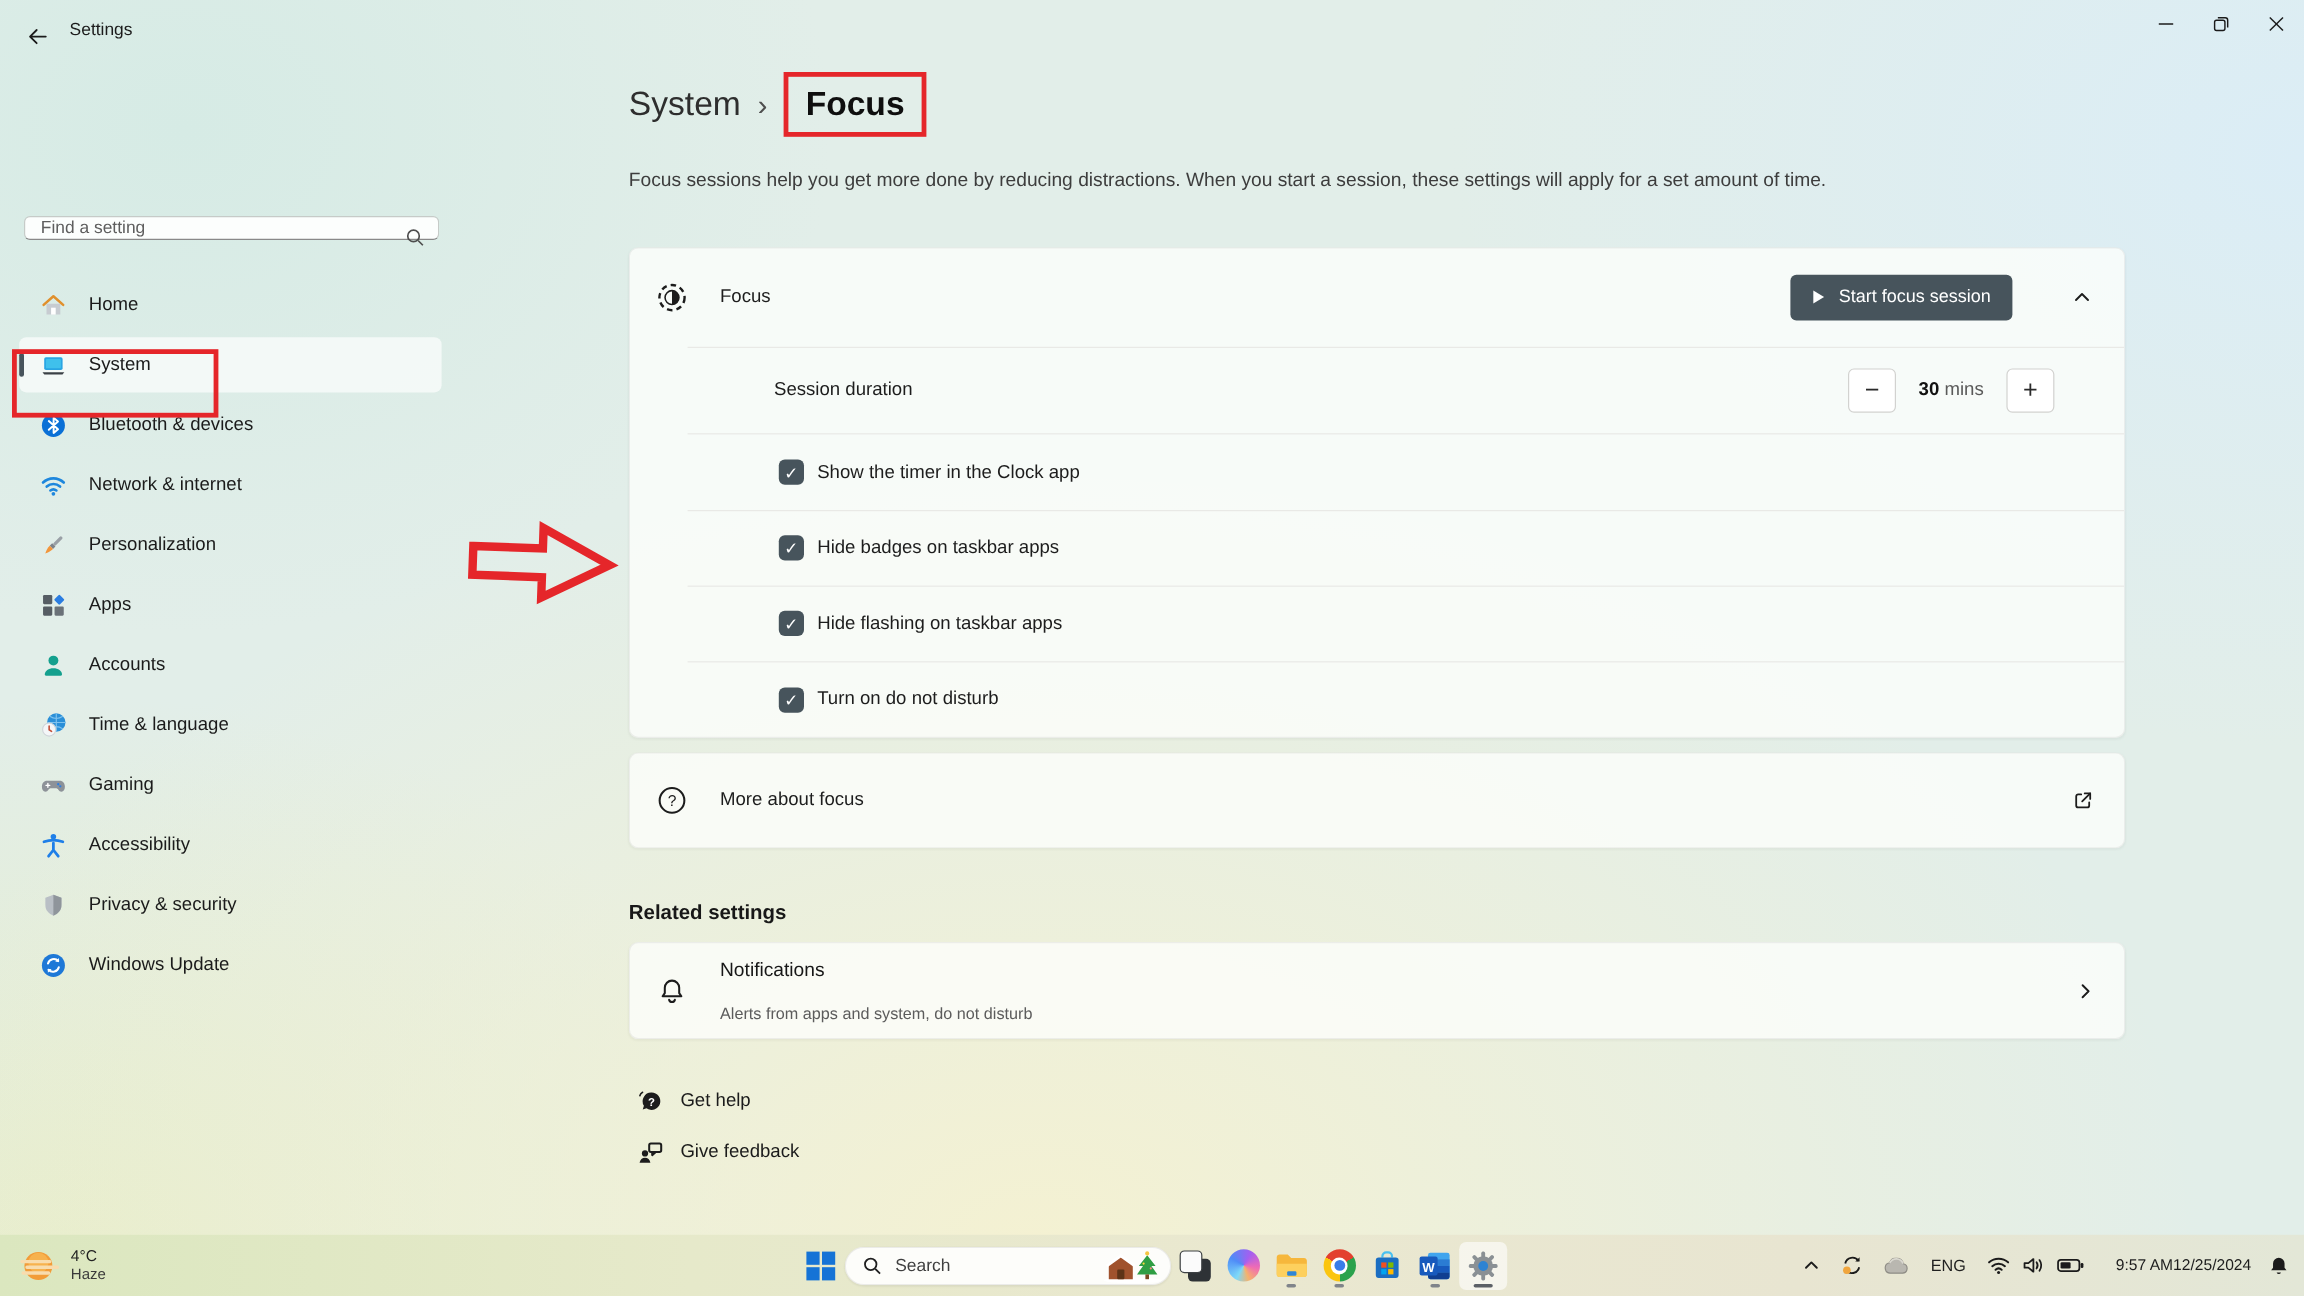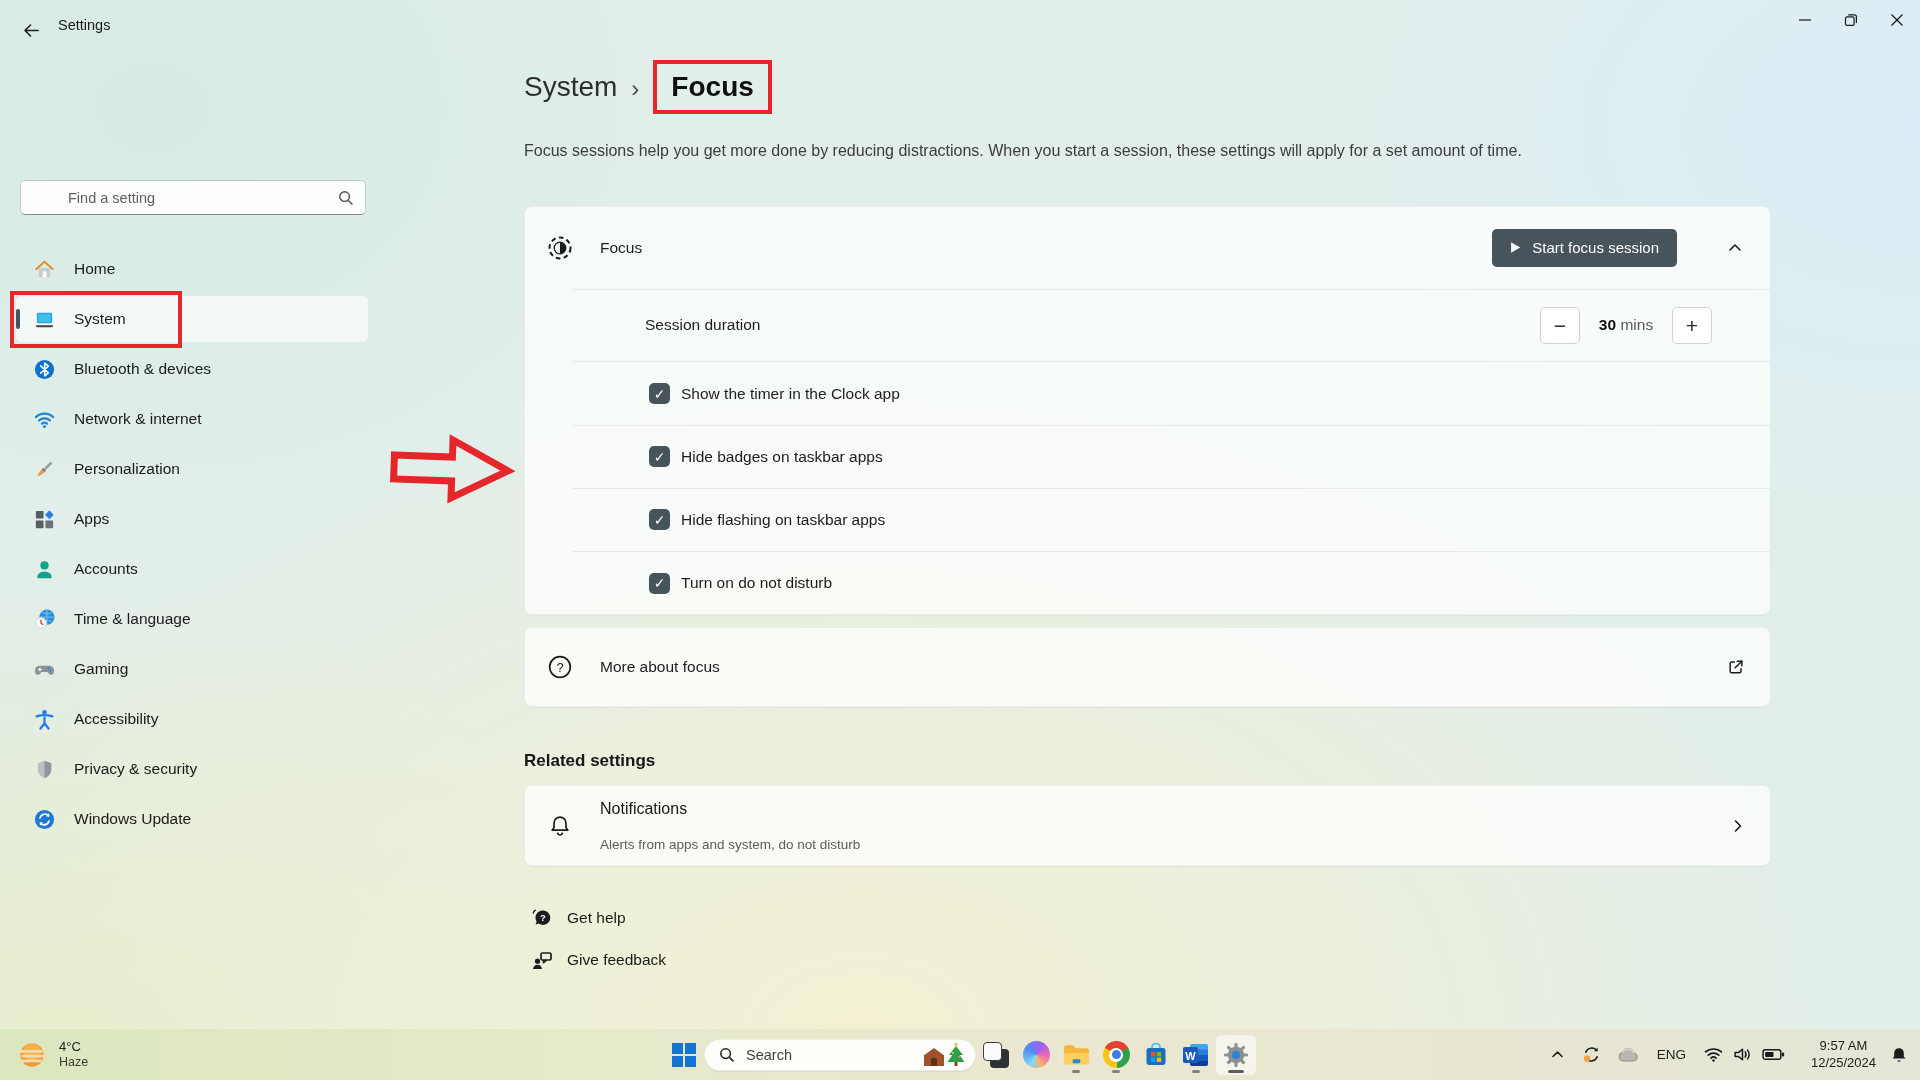--- a/index.html
+++ b/index.html
@@ -17,21 +17,21 @@
       radial-gradient(1500px 1000px at 45% 96%, #f4f1d2 0%, rgba(244,241,210,0) 65%),
       radial-gradient(1000px 800px at 3% 98%, #e7edcb 0%, rgba(231,237,203,0) 60%),
       #e2eee9;}
   
   .back-btn{position:absolute;left:14px;top:14px;width:34px;height:32px;border:none;background:transparent;display:flex;align-items:center;justify-content:center;cursor:pointer;}
   .win-title{position:absolute;left:58px;top:17px;font-size:14.5px;color:#1b1b1b;}
   .caption{position:absolute;top:0;right:0;display:flex;}
   .cap{width:46px;height:40px;display:flex;align-items:center;justify-content:center;cursor:pointer;}
   
   .sidebar{position:absolute;left:16px;top:180px;width:352px;}
-  .search-box{position:relative;width:346px;height:35px;margin-left:4px;background:#fcfefd;border:1px solid #c6cbc8;border-bottom-color:#898989;border-radius:5px;padding-left:34px;}
+  .search-box{position:relative;width:346px;height:20px;margin-left:4px;background:#fcfefd;border:1px solid #c6cbc8;border-bottom-color:#898989;border-radius:5px;}
   .search-box input{width:100%;height:100%;border:none;background:transparent;outline:none;font-family:inherit;font-size:14.5px;padding:0 34px 0 13px;color:#1b1b1b;}
   .search-box input::placeholder{color:#5e5e5e;}
   .search-box .mag{position:absolute;right:11px;top:9px;}
   .nav{margin-top:31px;}
   .nav-item{height:46px;margin-bottom:4px;border-radius:6px;display:flex;align-items:center;padding-left:17px;gap:18px;font-size:15.5px;color:#1b1b1b;cursor:pointer;position:relative;}
   .nav-item.selected{background:rgba(255,255,255,.66);}
   .nav-item.selected::before{content:"";position:absolute;left:0;top:13px;bottom:13px;width:3.5px;border-radius:2px;background:var(--accent);}
   .nav-item .nico{width:23px;height:23px;display:flex;}
   .nav-item .nico svg{width:23px;height:23px;}
   
@@ -96,21 +96,21 @@
   .tv-back{position:absolute;right:0;bottom:0;width:19px;height:19px;background:#2e3236;border-radius:4px;}
   .tv-front{position:absolute;left:0;top:0;width:19px;height:19px;background:#fbfbfb;border:1.6px solid #3c4043;border-radius:4px;}
   .copilot{width:27px;height:27px;border-radius:50%;background:conic-gradient(from 210deg,#7ed9f8,#4f8cf7 90deg,#a45ff0 180deg,#ef6bb5 250deg,#f6b26b 310deg,#7ed9f8);}
   .chrome{position:relative;width:27px;height:27px;border-radius:50%;background:conic-gradient(from -60deg,#e3402f 0 120deg,#2ba24c 120deg 240deg,#fbc50f 240deg 360deg);}
   .chrome::before{content:"";position:absolute;inset:6.5px;background:#fff;border-radius:50%;}
   .chrome::after{content:"";position:absolute;inset:9px;background:#3a7de8;border-radius:50%;}
   .tb-right{margin-left:auto;display:flex;align-items:center;padding-right:12px;}
   .tray{display:flex;align-items:center;cursor:pointer;}
   .gap18{margin-right:18px;} .gap16{margin-right:16px;} .gap10{margin-right:10px;} .gap26{margin-right:26px;} .gap14{margin-right:14px;}
   .lang{font-size:13.5px;color:#1f1f1f;}
-  .clock{display:flex;flex-direction:column;line-height:1.3;text-align:right;font-size:13px;color:#1d1d1d;}
+  .clock{display:flex;flex-direction:row;line-height:1.3;text-align:right;font-size:13px;color:#1d1d1d;}
 </style>
 </head>
 <body>
 
 <div class="screen">
 
   <button class="back-btn">
     <svg width="19" height="19" viewBox="0 0 20 20" fill="none" stroke="#1b1b1b" stroke-width="1.6" stroke-linecap="round" stroke-linejoin="round">
         <path d="M17 10H3.5M9 4.2 3.2 10 9 15.8"></path>
       </svg>

